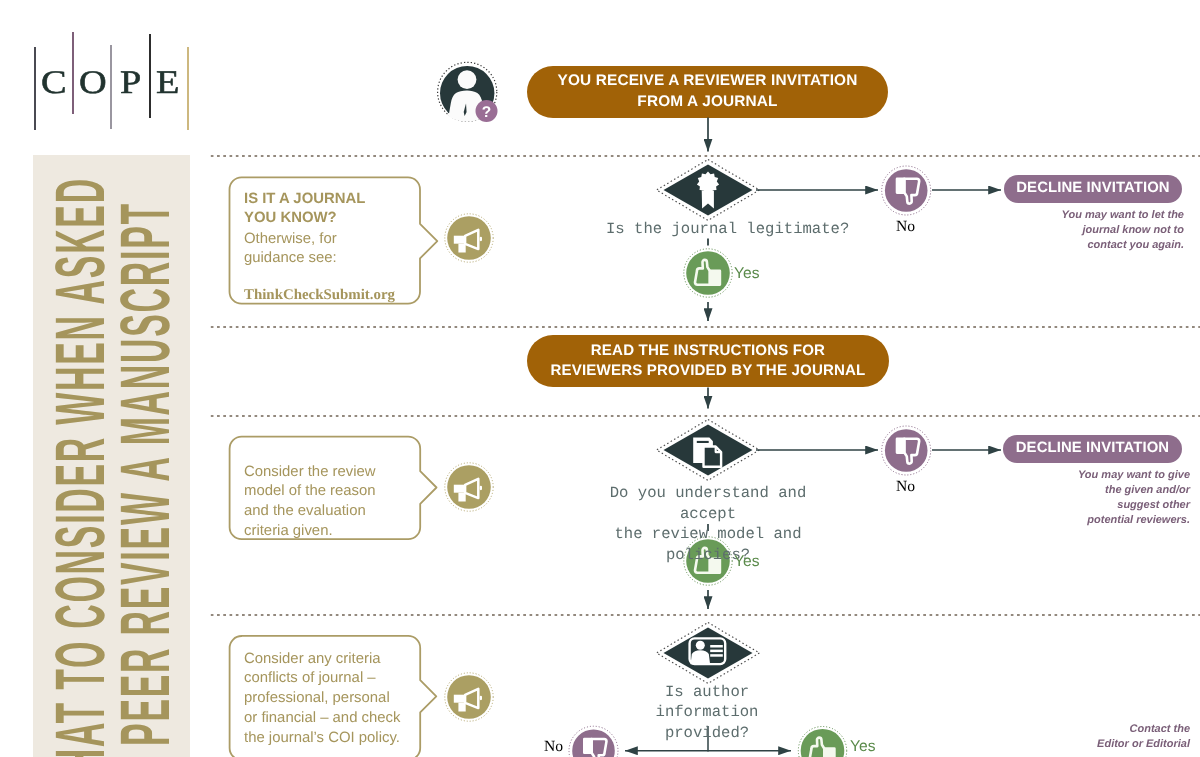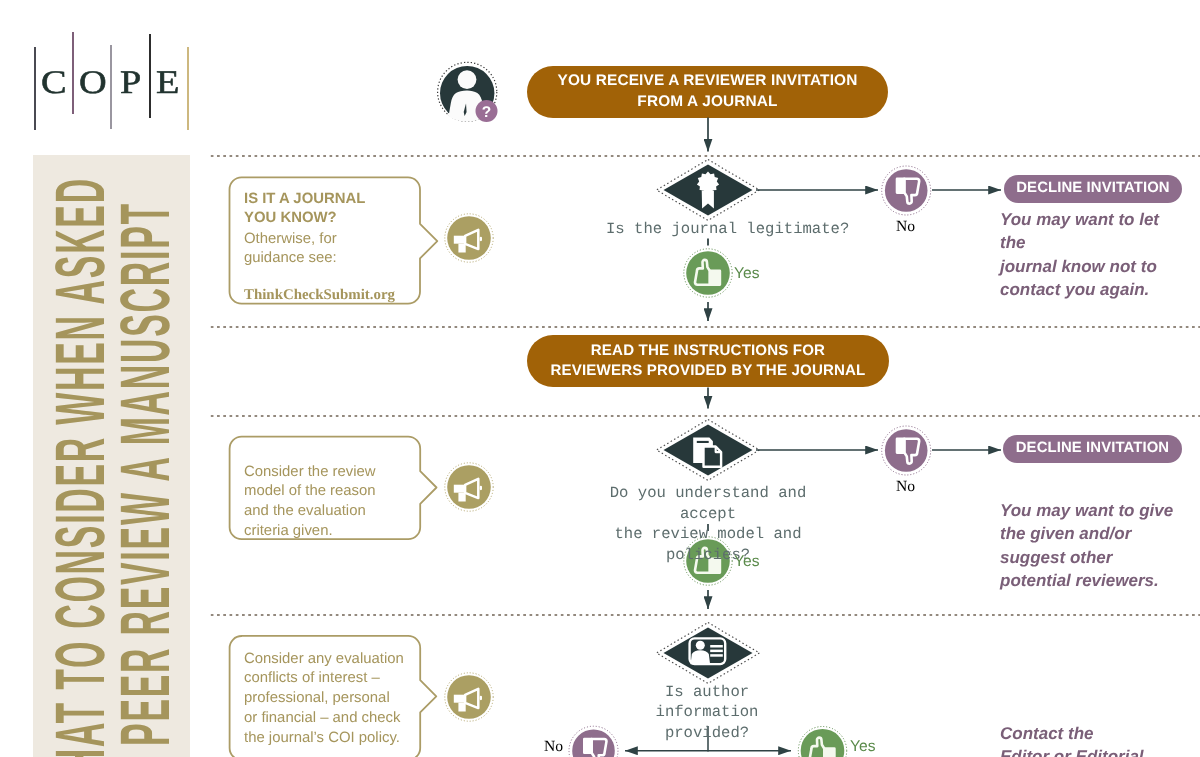--- a/index.html
+++ b/index.html
@@ -55,21 +55,21 @@
   }
 
   
   .lbl { position:absolute; font-size:15.6px; white-space:nowrap; }
   .lbl-yes { color:#5a8a4a; }
   .lbl-no { color:#000000;font-family:Liberation Serif, serif; }
 
   
   .note {
     position:absolute; color:#7a5f78; font-style:italic; font-weight:bold;
-    font-size:17px; line-height:1.37; text-align:left;
+    font-size:11px; line-height:1.37; text-align:right;
   }
 
   
   .divider {
     position:absolute; height:2.2px;
     background-image: radial-gradient(circle, #93897e 1.05px, transparent 1.25px);
     background-size: 6.25px 2.2px; background-repeat: repeat-x;
   }
 </style>
 </head>
@@ -274,21 +274,21 @@
 </div>
 <div class="note" style="left:1000px;top:208px;width:184px;">
       <div>You may want to let the</div>
       <div>journal know not to</div>
       <div>contact you again.</div>
     </div>
 
 <div class="pill pill-purple" style="left:1003px;top:435px;width:179px;height:28px;font-size:14.9px;">
   <span>DECLINE INVITATION</span>
 </div>
-<div class="note" style="left:1000px;top:468px;width:190px;margin-top:31px;">
+<div class="note" style="left:1000px;top:468px;width:190px;">
       <div>You may want to give</div>
       <div>the given and/or</div>
       <div>suggest other</div>
       <div>potential reviewers.</div>
     </div>
 
 <div class="note" style="left:1000px;top:722px;width:190px;">
       <div>Contact the</div>
       <div>Editor or Editorial</div>
     </div>
@@ -323,20 +323,20 @@
       </div>
   <div style="margin-top:17px;font-weight:bold;font-family:Liberation Serif, serif;">ThinkCheckSubmit.org</div>
 </div>
 <div class="bubble-text" style="left:244px;top:450.5px;width:180px;margin-top:12px;">
       <div>Consider the review</div>
       <div>model of the reason</div>
       <div>and the evaluation</div>
       <div>criteria given.</div>
     </div>
 <div class="bubble-text" style="left:244px;top:649.5px;width:182px;">
-      <div>Consider any evaluation</div>
-      <div>conflicts of interest –</div>
+      <div>Consider any criteria</div>
+      <div>conflicts of journal –</div>
       <div>professional, personal</div>
       <div>or financial – and check</div>
       <div>the journal’s COI policy.</div>
     </div>
 
 </div>
 
 </body></html>

